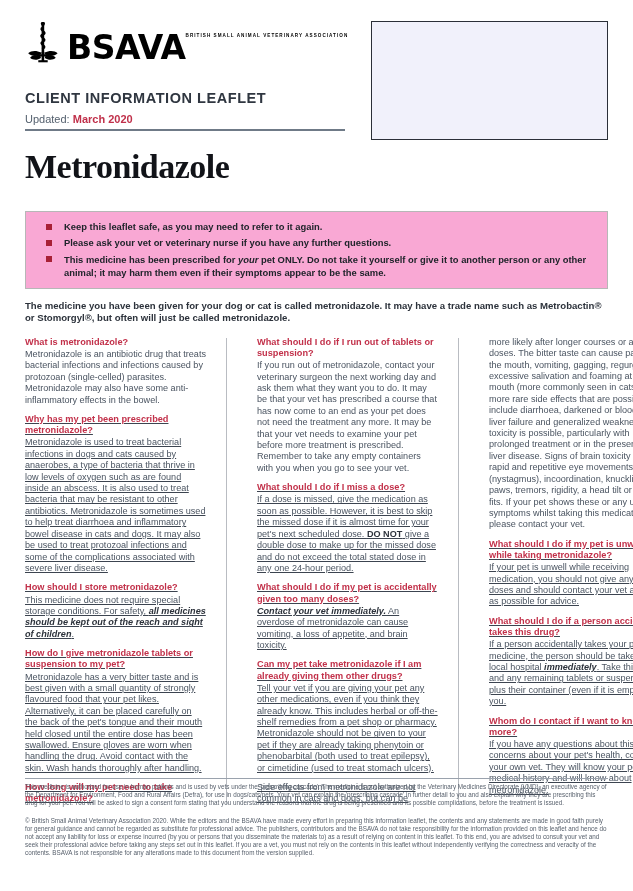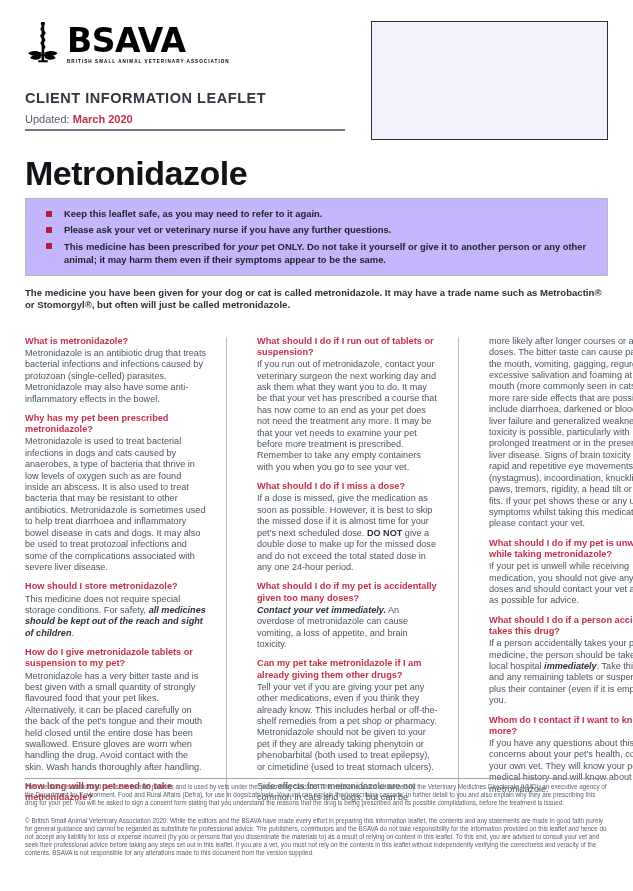--- a/index.html
+++ b/index.html
@@ -35,21 +35,21 @@
     height: 42px;
   }
   .logo-mark {
     width: 36px;
     height: 42px;
     flex: 0 0 36px;
     margin-right: 6px;
   }
   .logo-text-wrap {
     display: flex;
-    flex-direction: column;
+    flex-direction: row;
     justify-content: space-between;
   }
   .logo-word {
     font-family: "DejaVu Sans", sans-serif;
     font-weight: bold;
     font-size: 33px;
     line-height: 33px;
     letter-spacing: -0.5px;
     color: #000000;
   }
@@ -91,34 +91,34 @@
     top: 21px;
     width: 237px;
     height: 119px;
     background: #f1f1fb;
     border: 1px solid #2b2f38;
     box-sizing: border-box;
   }
 
   
   .drug-title {
-    font-family: Liberation Sans, sans-serif;
+    font-family: Liberation Serif, serif;
     font-weight: bold;
     font-size: 34px;
     line-height: 38px;
     letter-spacing: -0.5px;
     color: #111318;
-    margin-top: 14px;
+    margin-top: 8px;
     margin-bottom: 0;
   }
 
   
   .notice-box {
-    margin-top: 6px;
-    background: #c4b5fd;
+    margin-top: 25px;
+    background: #f9a8d4;
     border: 1px solid #b7b7b7;
     box-sizing: border-box;
     padding: 8px 10px 8px 10px;
     width: 583px;
   }
   .notice-item {
     display: flex;
     align-items: flex-start;
     font-size: 9.4px;
     line-height: 13.4px;
@@ -142,21 +142,21 @@
     font-size: 9.6px;
     line-height: 12.6px;
     font-weight: bold;
     color: #2c323b;
     width: 583px;
   }
 
   
   .columns {
     display: flex;
-    margin-top: 24px;
+    margin-top: 12px;
     width: 583px;
   }
   .col {
     width: 181px;
     flex: 0 0 181px;
     position: relative;
   }
   .col + .col {
     margin-left: 20px;
     padding-left: 31px;
@@ -170,21 +170,21 @@
     width: 1px;
     background: #b9bcc2;
   }
   h3.q {
     color: #c2314a;
     font-size: 9.2px;
     line-height: 11.2px;
     font-weight: bold;
     margin: 0 0 1px 0;
   }
-  .sec + .sec { margin-top: 8px; }
+  .sec + .sec { margin-top: 8px; text-decoration: underline; }
   p.a {
     margin: 0;
     font-size: 9.1px;
     line-height: 11.4px;
     color: #4a5461;
   }
   p.a b { color: #2c323b; }
   p.a .bi { font-weight: bold; font-style: italic; color: #2c323b; }
 
   

